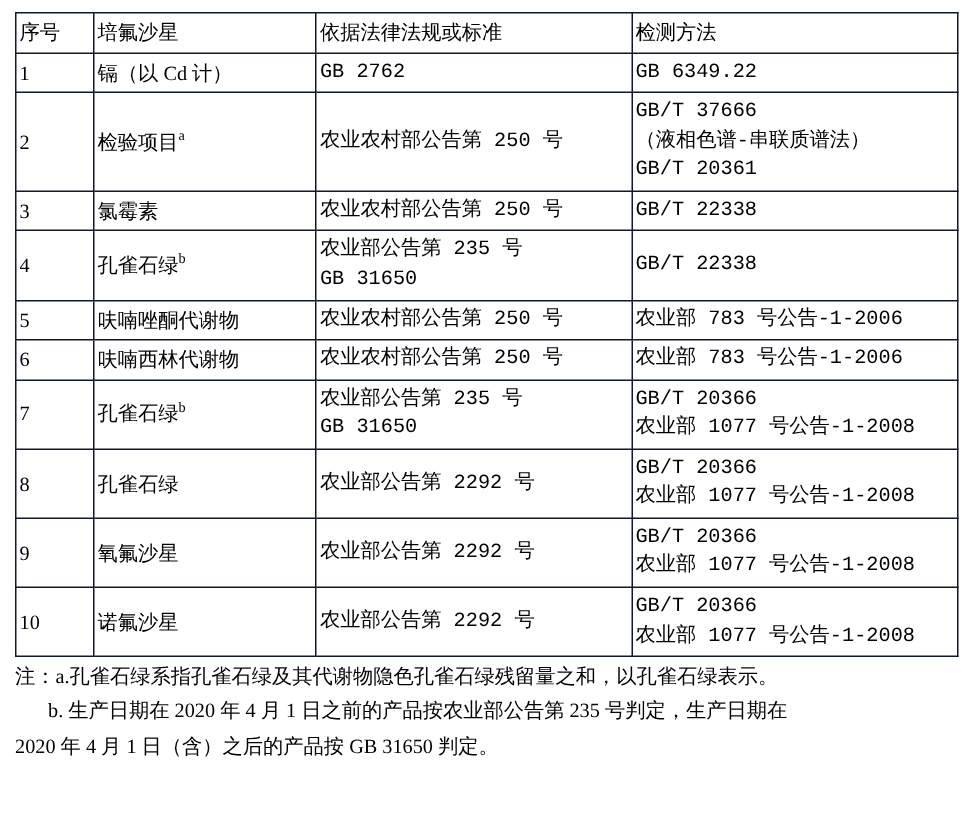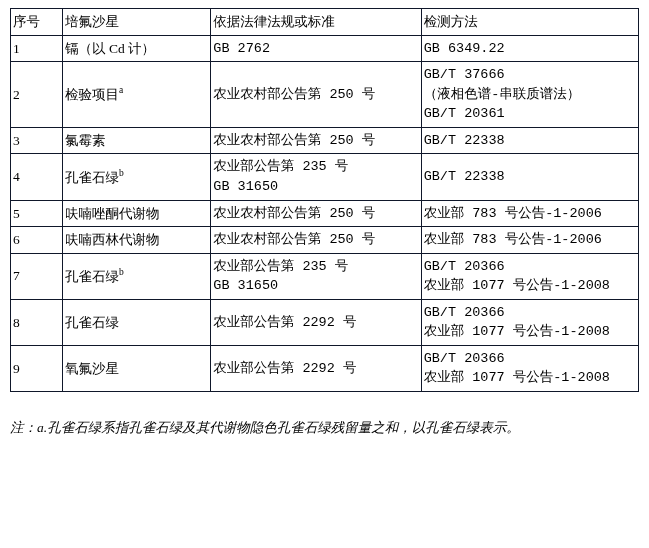--- a/index.html
+++ b/index.html
@@ -45,25 +45,24 @@
   .col-method { width: 217px; }
 
   .sup {
     font-size: 9.5px;
     vertical-align: super;
     font-family: "Liberation Serif", serif;
   }
   .multiline > div { white-space: nowrap; font-family: Liberation Mono, monospace; }
 
   .notes {
-    margin-top: 24px;
+    margin-top: 1px;
     font-size: 13.5px;
     line-height: 1.72;
     width: 629px;
-    font-style: italic;
   }
   .notes .line {
     text-indent: 0;
     white-space: nowrap;
   }
   .notes .line.indent {
     padding-left: 22px;
   }
 </style>
 </head>
@@ -187,21 +186,34 @@
         <td><span>氧氟沙星</span></td>
         <td class="multiline">
           <div>农业部公告第 2292 号</div>
         </td>
         <td class="multiline">
           <div>GB/T 20366</div>
           <div>农业部 1077 号公告-1-2008</div>
         </td>
       </tr>
 
+      <tr>
+        <td>10</td>
+        <td><span>诺氟沙星</span></td>
+        <td class="multiline">
+          <div>农业部公告第 2292 号</div>
+        </td>
+        <td class="multiline">
+          <div>GB/T 20366</div>
+          <div>农业部 1077 号公告-1-2008</div>
+        </td>
+      </tr>
 
     </tbody>
   </table>
 
   <div class="notes">
     <div class="line">注：a.孔雀石绿系指孔雀石绿及其代谢物隐色孔雀石绿残留量之和，以孔雀石绿表示。</div>
+    <div class="line indent">b. 生产日期在 2020 年 4 月 1 日之前的产品按农业部公告第 235 号判定，生产日期在</div>
+    <div class="line">2020 年 4 月 1 日（含）之后的产品按 GB 31650 判定。</div>
   </div>
 
 </div>
 
 </body></html>

